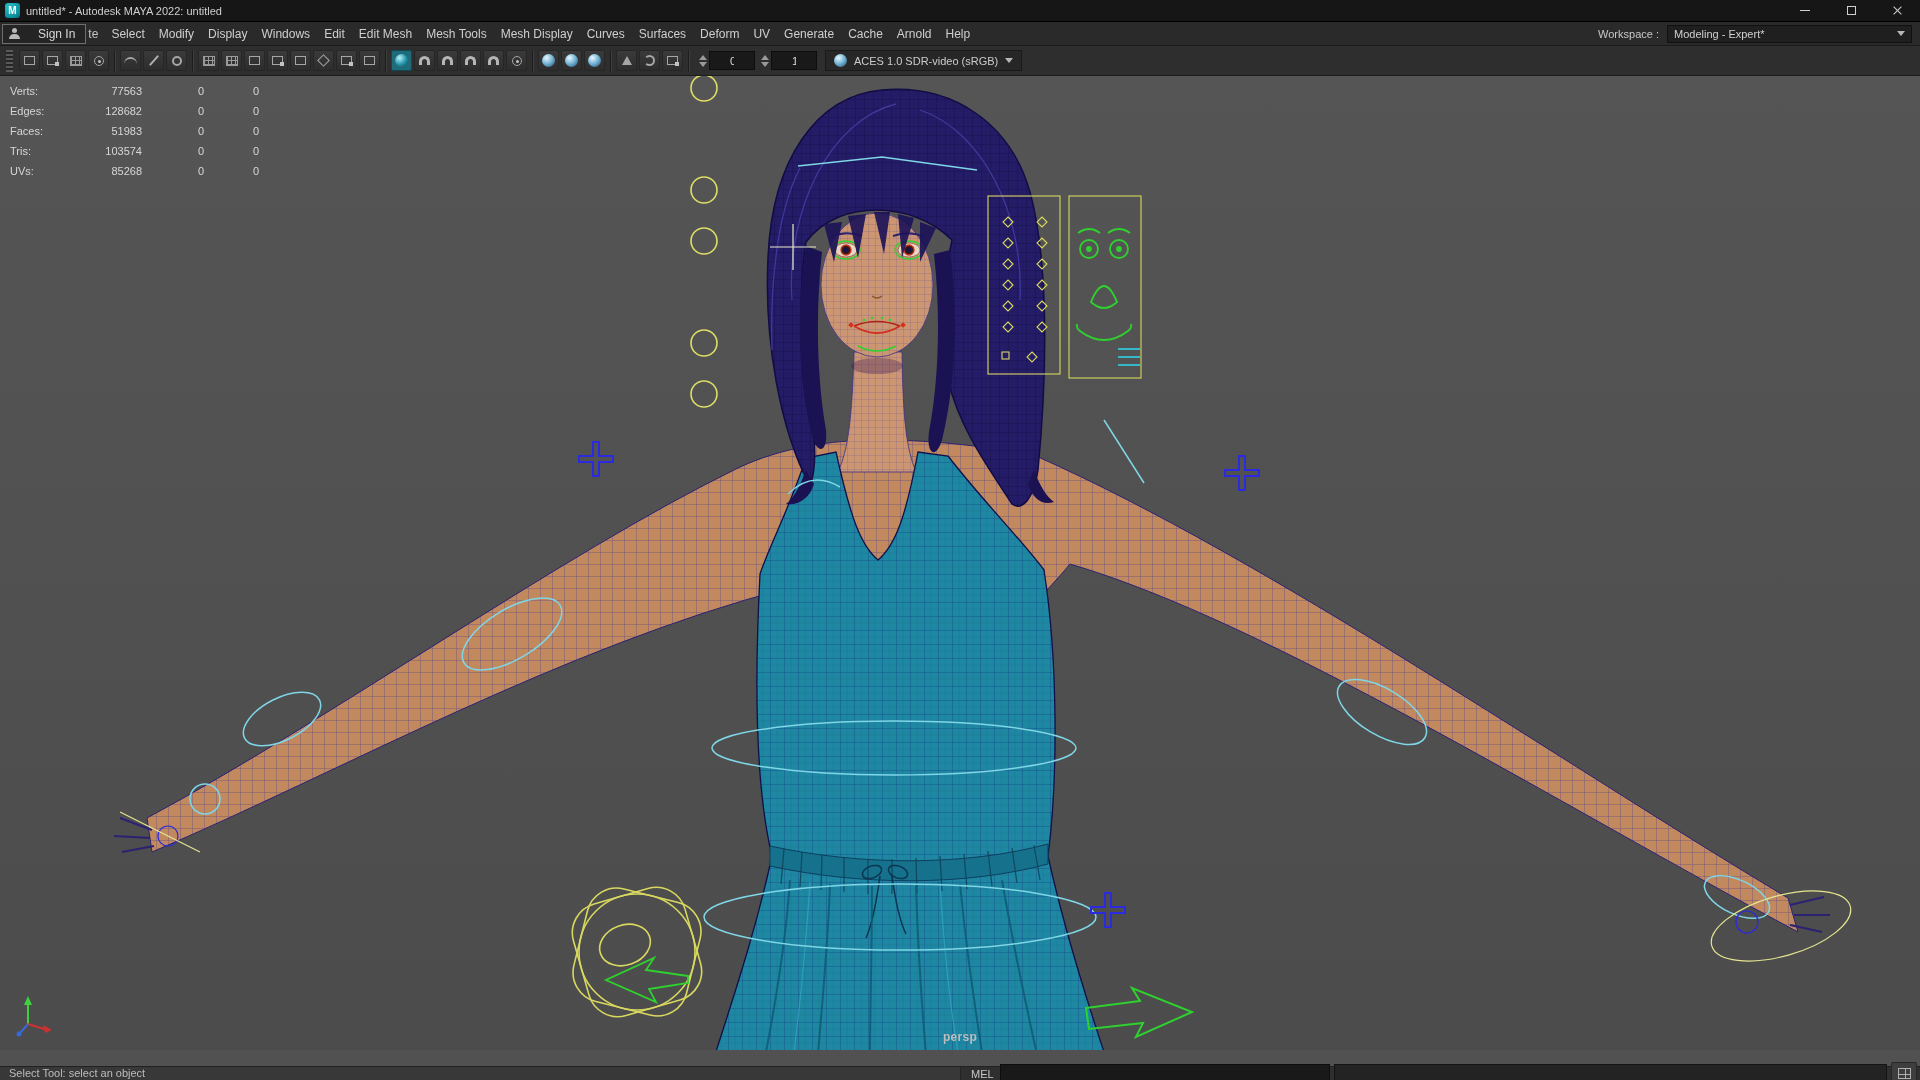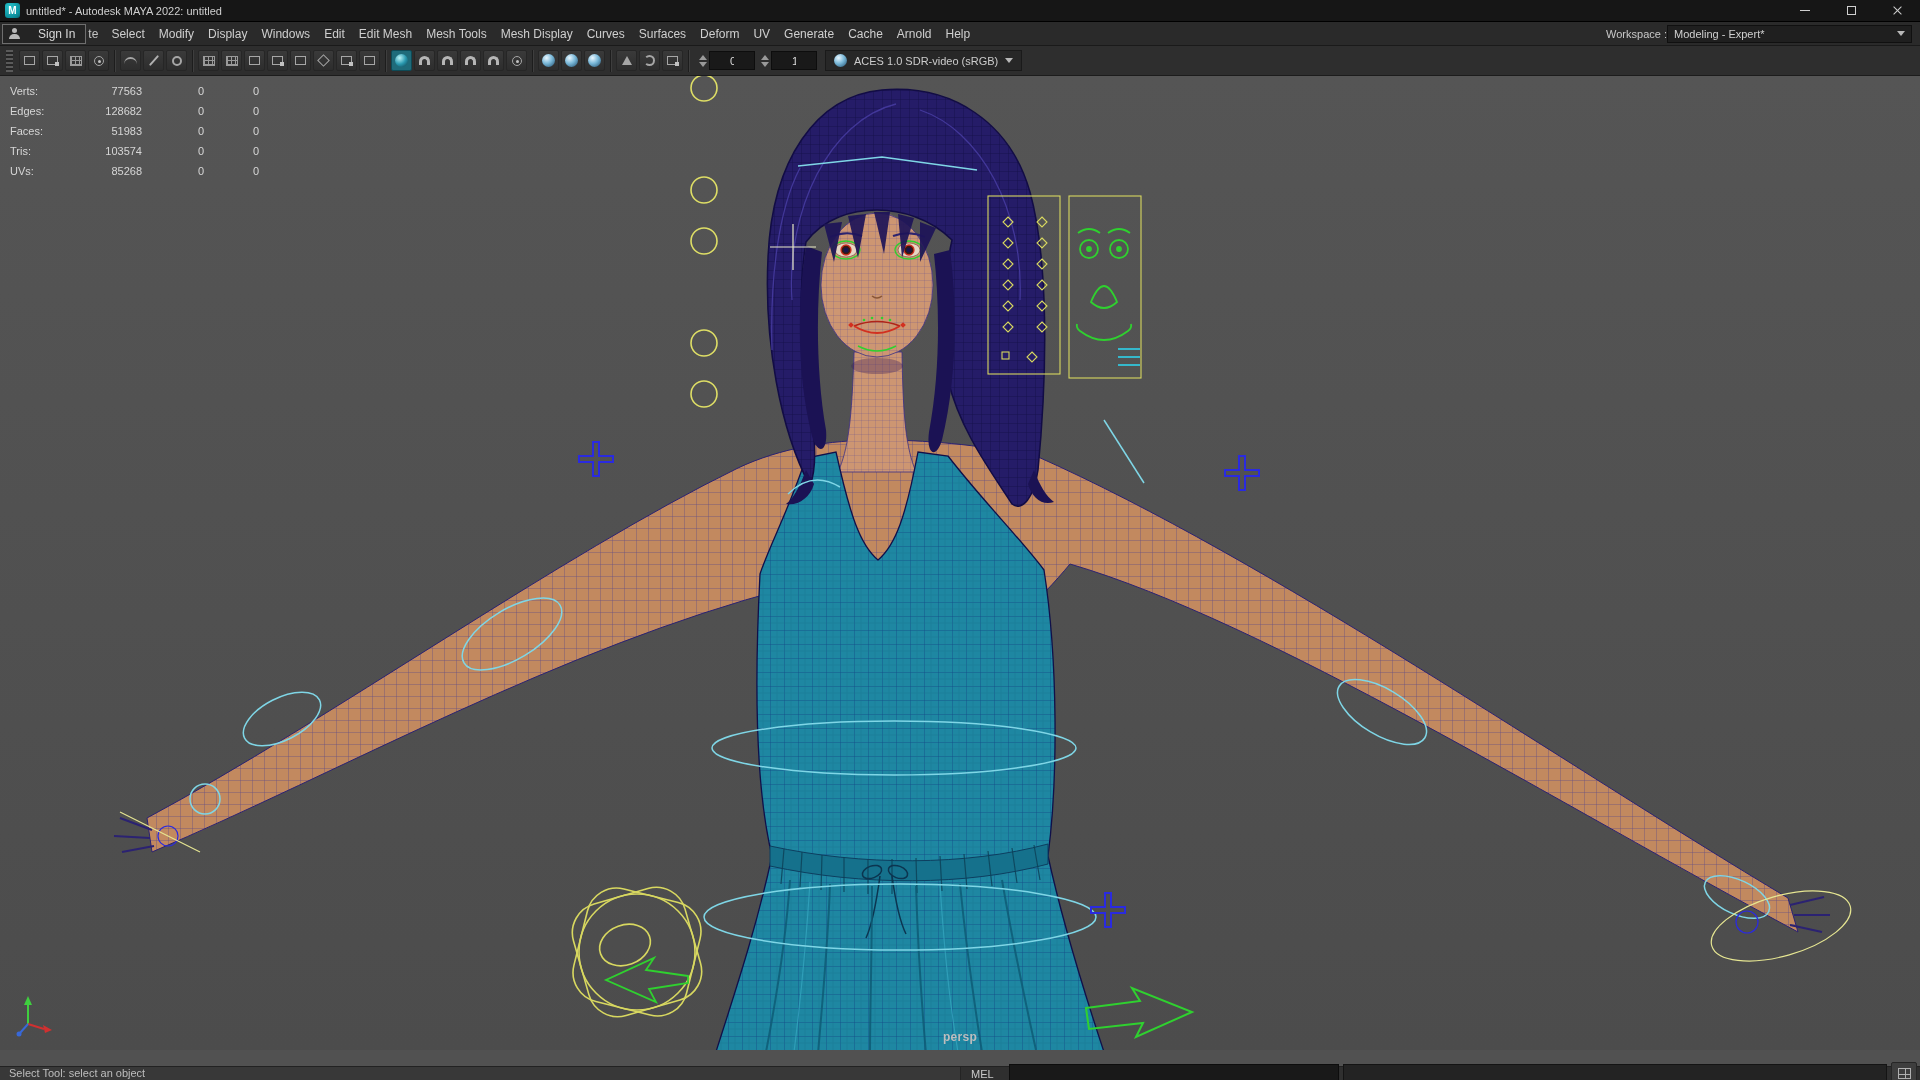--- a/index.html
+++ b/index.html
@@ -25,21 +25,21 @@
   
   .menubar { position:absolute; top:22px; left:0; right:0; height:24px; background:#2a2a2a;
              display:flex; align-items:center; color:#cfcfcf; font-size:12px; border-bottom:1px solid #1a1a1a; }
   .signin { height:20px; margin-left:2px; padding:0 10px 0 6px; display:flex; align-items:center; gap:18px;
             background:#242424; border:1px solid #6e6e6e; color:#d8d8d8; }
   .person-icon { position:relative; width:11px; height:11px; }
   .person-icon::before { content:""; position:absolute; top:0; left:3px; width:5px; height:5px; border-radius:50%; background:#b8b8b8; }
   .person-icon::after { content:""; position:absolute; bottom:0; left:0; width:11px; height:5px; border-radius:5px 5px 0 0; background:#b8b8b8; }
   .menu-item { padding:0 7px; height:100%; display:flex; align-items:center; white-space:nowrap; }
   .menu-item.partial { padding-left:2px; padding-right:6px; color:#c4c4c4; }
-  .workspace-group { margin-left:auto; display:flex; align-items:center; gap:0; margin-right:8px; }
+  .workspace-group { margin-left:auto; display:flex; align-items:center; gap:8px; margin-right:8px; }
   .workspace-label { color:#c8c8c8; font-size:11px; }
   .workspace-field { width:245px; height:18px; background:#1f1f1f; border:1px solid #101010;
                      display:flex; align-items:center; padding:0 6px; font-size:11px; color:#d0d0d0; }
   .workspace-field span { flex:1; }
   .caret-down { width:0; height:0; border-left:4px solid transparent; border-right:4px solid transparent; border-top:5px solid #b8b8b8; }
 
   
   .statusline { position:absolute; top:46px; left:0; right:0; height:30px; background:#2e2e2e;
                 display:flex; align-items:center; padding:0 4px; border-bottom:1px solid #1c1c1c; }
   .grip { width:7px; height:22px; margin:0 5px 0 2px;
@@ -87,21 +87,21 @@
   .hud-x { width:55px; text-align:right; }
   .persp-label { position:absolute; bottom:6px; left:50%; transform:translateX(-50%);
                  color:#bdbdbd; font-size:12px; font-weight:bold; letter-spacing:0.3px; }
   .axis-gizmo { position:absolute; left:14px; bottom:10px; width:44px; height:48px; }
 
   
   .bottombar { position:absolute; left:0; right:0; bottom:0; height:14px; background:#383838;
                border-top:1px solid #222; display:flex; align-items:flex-start; font-size:11px; }
   .helpline { flex:0 0 960px; color:#bdbdbd; padding-left:9px; white-space:nowrap; }
   .mel-zone { flex:1; display:flex; align-items:center; height:100%; background:#2f2f2f; border-left:1px solid #242424; }
-  .mel-label { color:#c8c8c8; padding:0 15px 0 10px; }
+  .mel-label { color:#c8c8c8; padding:0 6px 0 10px; }
   .mel-input { width:330px; height:20px; background:#191919; border:1px solid #0d0d0d; color:#ddd; font-size:11px; }
   .mel-output { flex:1; height:20px; background:#232323; border:1px solid #141414; margin:0 4px; }
   .se-btn { width:26px; height:24px; margin-right:3px; display:flex; align-items:center; justify-content:center;
             background:#3e3e3e; border:1px solid #262626; border-radius:2px; }
   .i-panelgrid { width:13px; height:11px; border:1px solid #b0b0b0;
                  background:linear-gradient(#b0b0b0,#b0b0b0) 6px 0/1px 100% no-repeat,
                             linear-gradient(#b0b0b0,#b0b0b0) 0 5px/100% 1px no-repeat; }
 </style>
 </head>
 <body>

